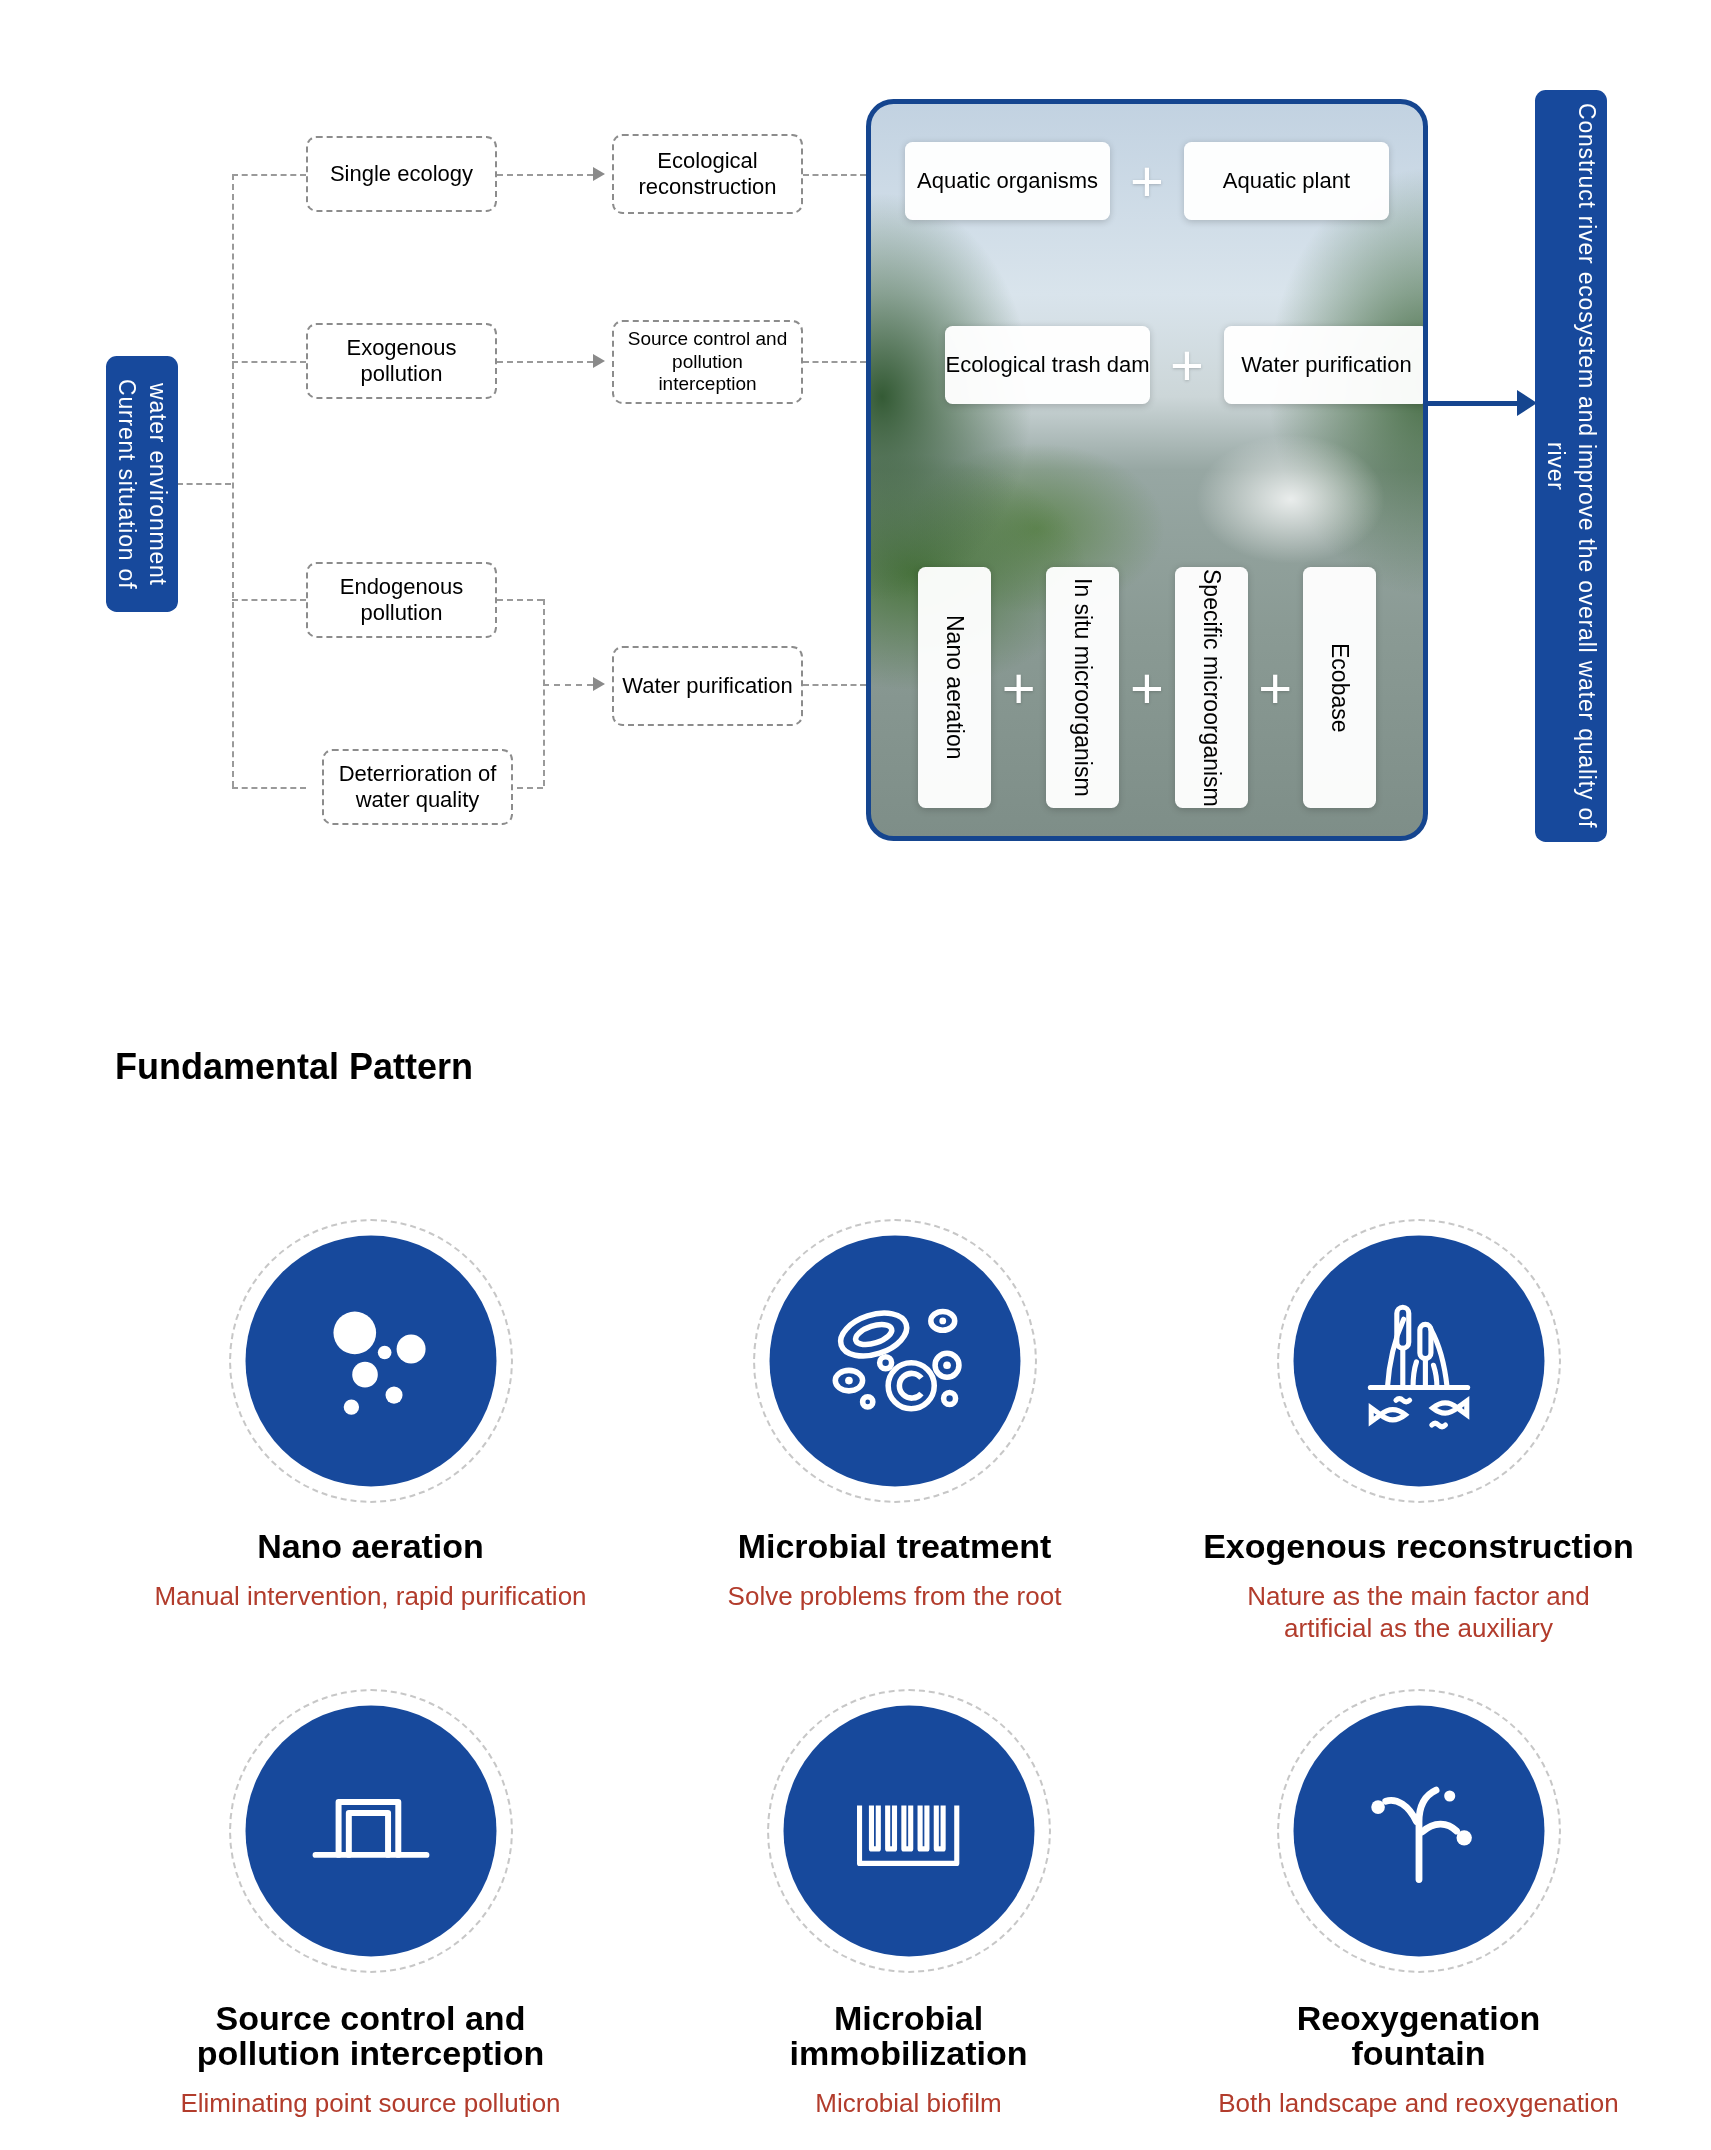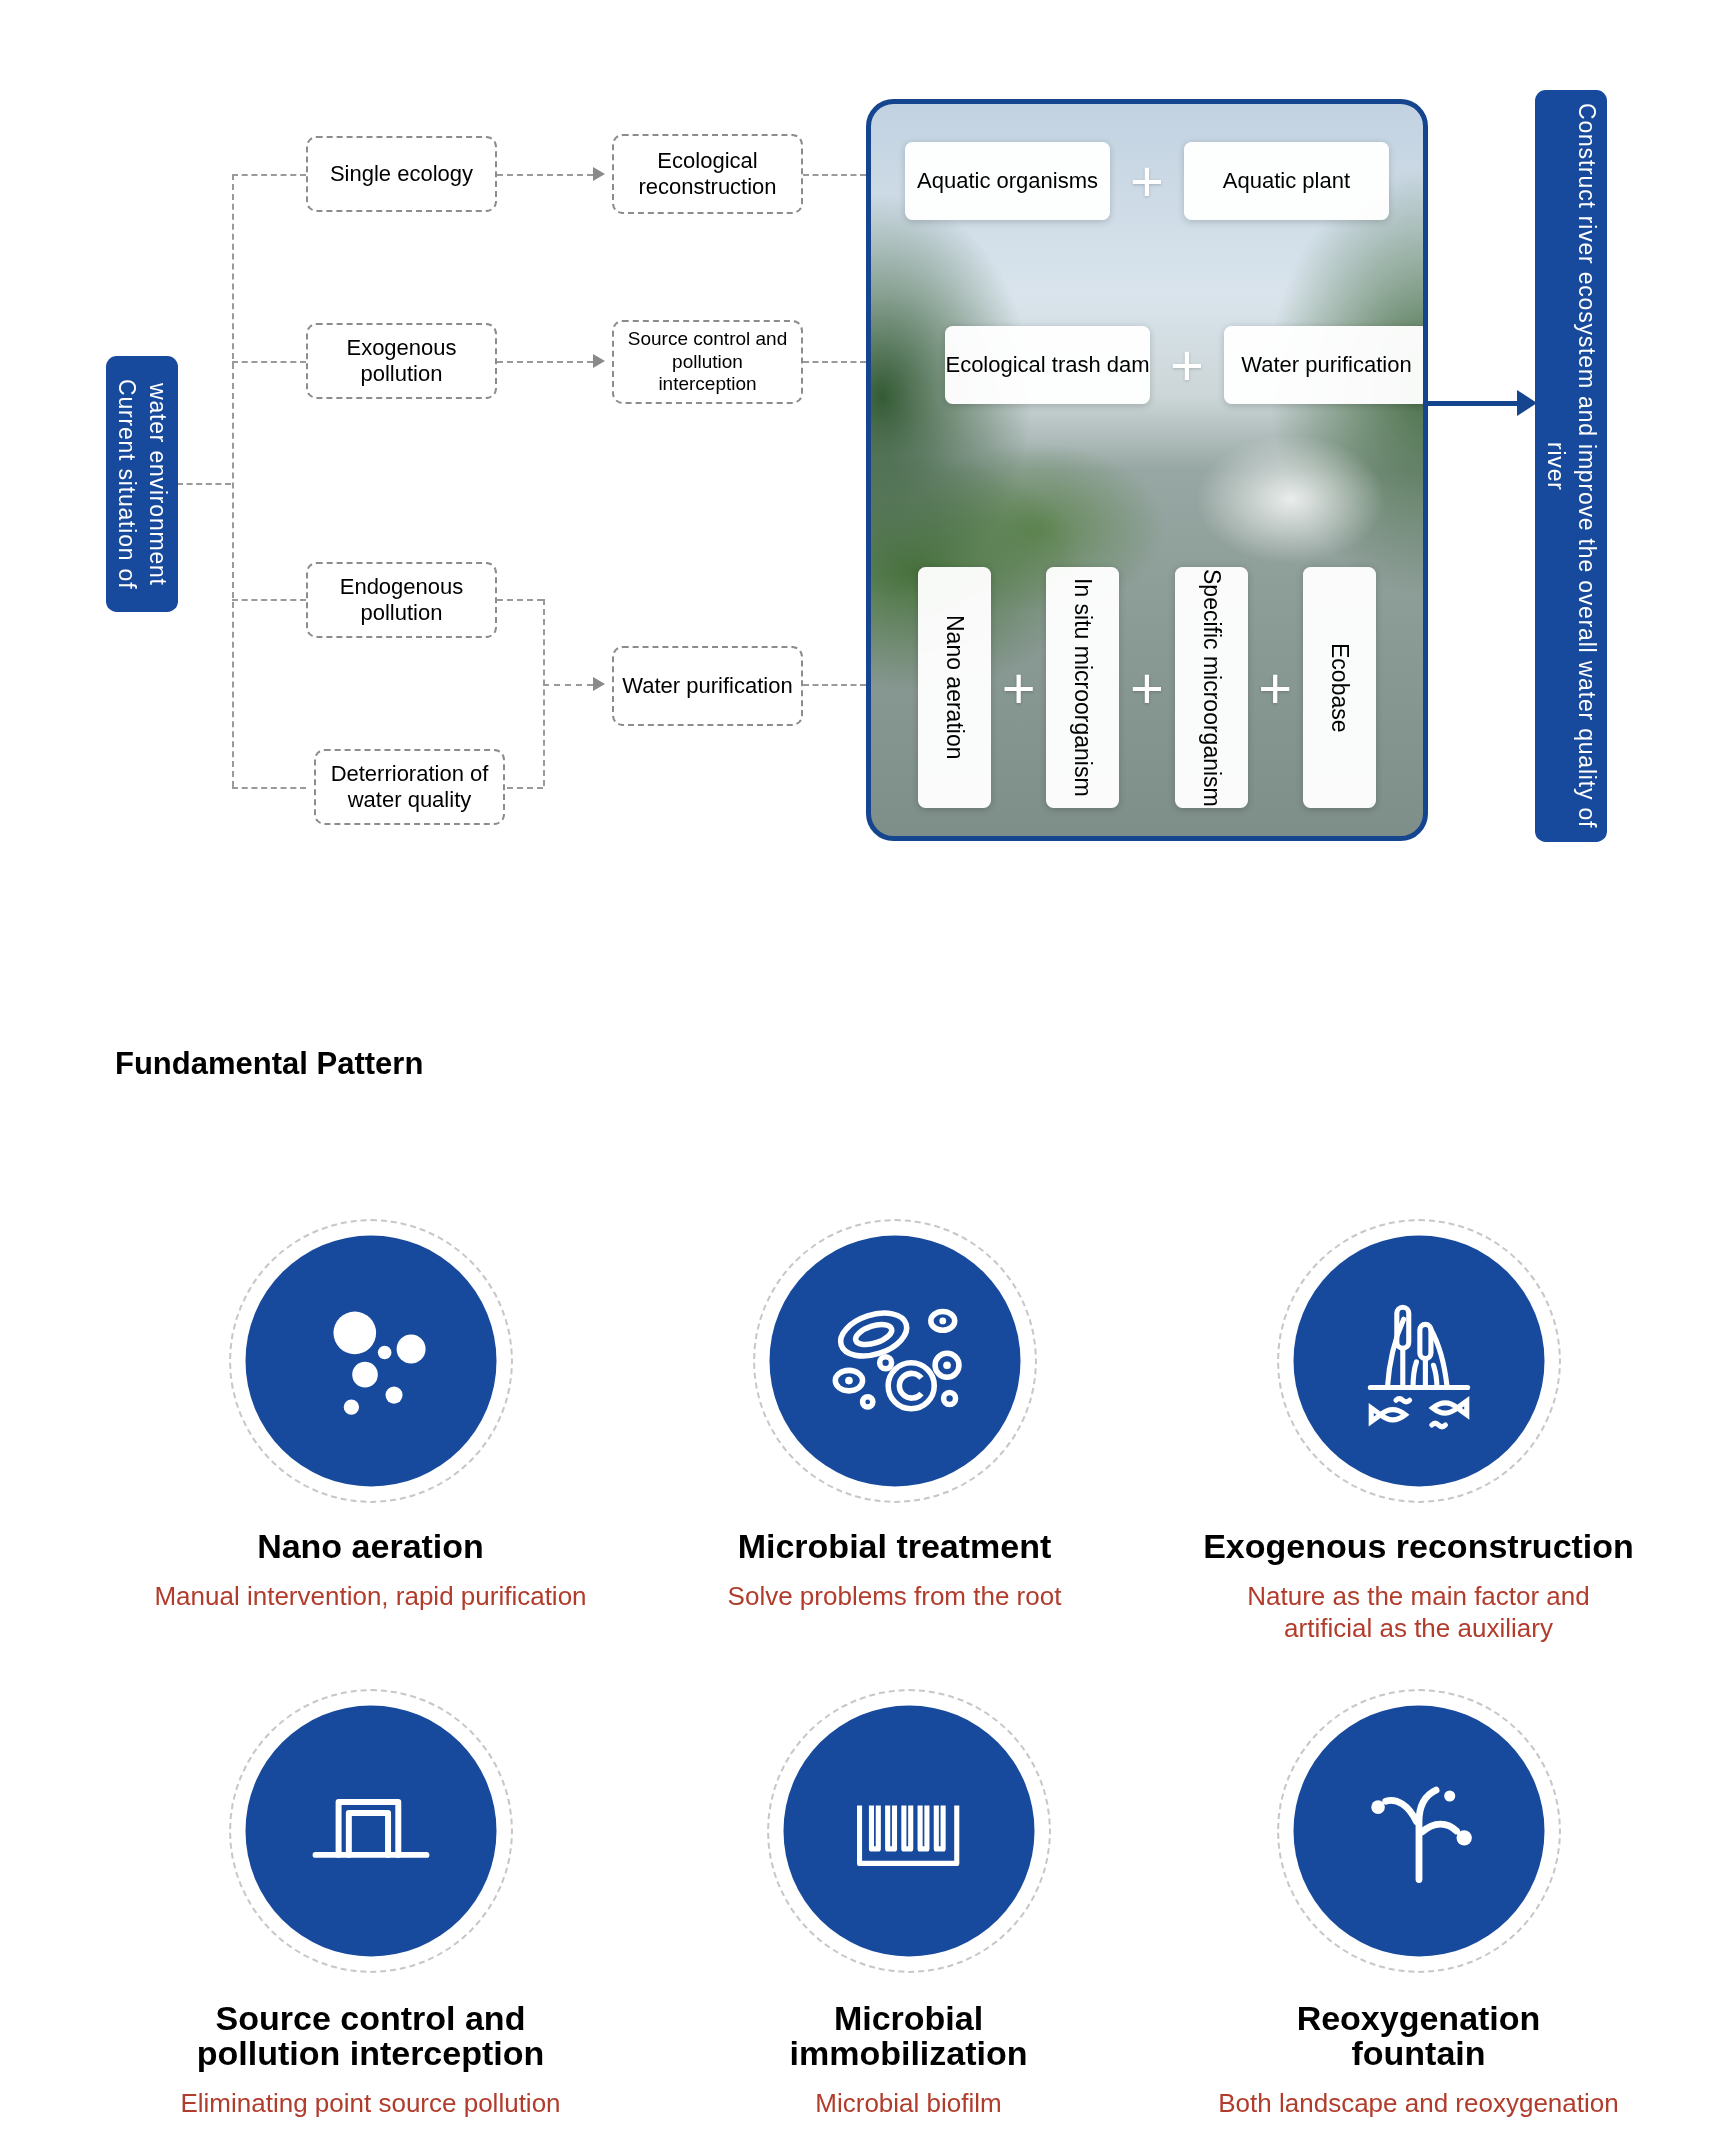--- a/index.html
+++ b/index.html
@@ -44,21 +44,21 @@
   .wbox.v .vt{writing-mode:vertical-rl;text-orientation:mixed;font-size:23px;}
   .plus{color:#fff;font-size:58px;font-weight:300;line-height:1;
         text-shadow:0 0.8px 3.1px rgba(0,0,0,.2);}
 
   #solid-arrow-line{position:absolute;left:1428px;top:401px;width:90px;height:5.4px;background:#15458f;}
   #solid-arrow-head{position:absolute;left:1517px;top:390px;width:0;height:0;
         border-top:13px solid transparent;border-bottom:13px solid transparent;
         border-left:20px solid #15458f;}
 
   
-  #fp-heading{position:absolute;left:115px;top:1046px;font-size:31px;font-weight:bold;color:#000;}
+  #fp-heading{position:absolute;left:115px;top:1046px;font-size:36px;font-weight:bold;color:#000;}
   .cell{position:absolute;width:489px;text-align:center;}
   .ring{position:relative;width:284px;height:284px;margin:0 auto;border:2.3px dashed #c7c7c7;
         border-radius:50%;box-sizing:border-box;}
   .disc{position:absolute;left:50%;top:50%;transform:translate(-50%,-50%);
         width:251px;height:251px;border-radius:50%;background:#17499c;
         display:flex;align-items:center;justify-content:center;}
   .disc svg{width:145px;height:145px;}
   .c-title{margin-top:26px;font-size:34px;font-weight:bold;color:#000;line-height:1.05;
         display:flex;align-items:flex-end;justify-content:center;}
   .row2 .c-title{min-height:73px;}
@@ -113,21 +113,21 @@
 
   <div class="dbox" style="left:306px;top:136px;width:191px;height:76px;">
       <span>Single ecology</span>
     </div>
   <div class="dbox" style="left:306px;top:323px;width:191px;height:76px;">
       <span>Exogenous pollution</span>
     </div>
   <div class="dbox" style="left:306px;top:562px;width:191px;height:76px;">
       <span>Endogenous pollution</span>
     </div>
-  <div class="dbox" style="left:314px;top:749px;width:191px;height:76px;">
+  <div class="dbox" style="left:322px;top:749px;width:191px;height:76px;">
       <span>Deterrioration of water quality</span>
     </div>
 
   <div class="dbox" style="left:612px;top:134px;width:191px;height:80px;">
       <span>Ecological reconstruction</span>
     </div>
   <div class="dbox small" style="left:612px;top:320px;width:191px;height:84px;">
       <span>Source control and pollution interception</span>
     </div>
   <div class="dbox" style="left:612px;top:646px;width:191px;height:80px;">

